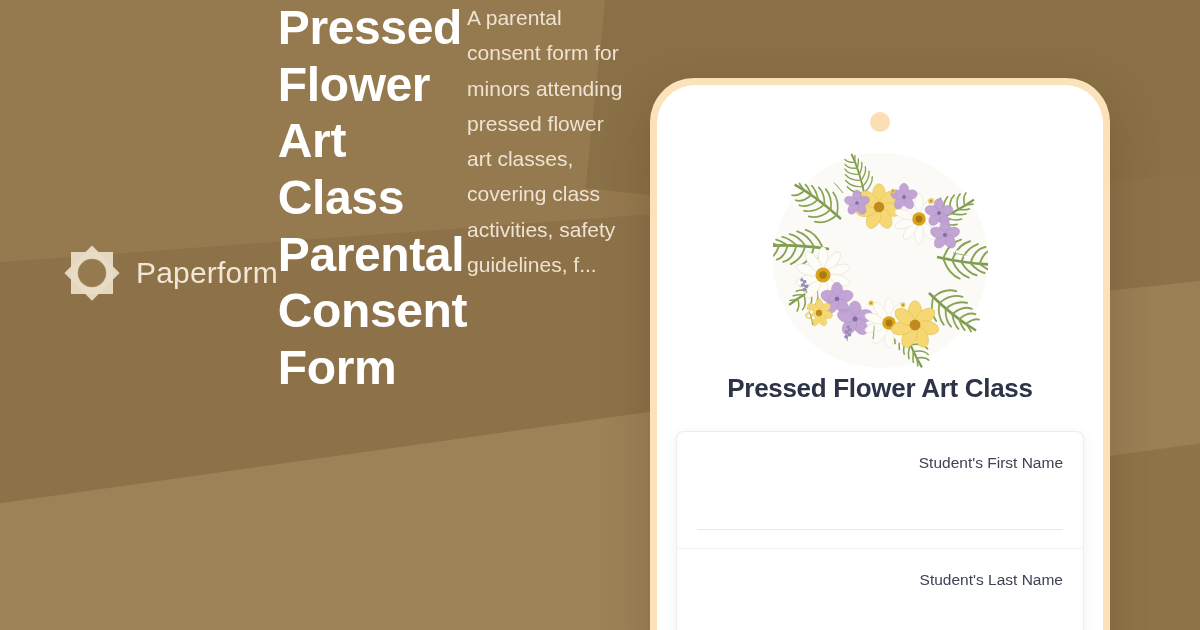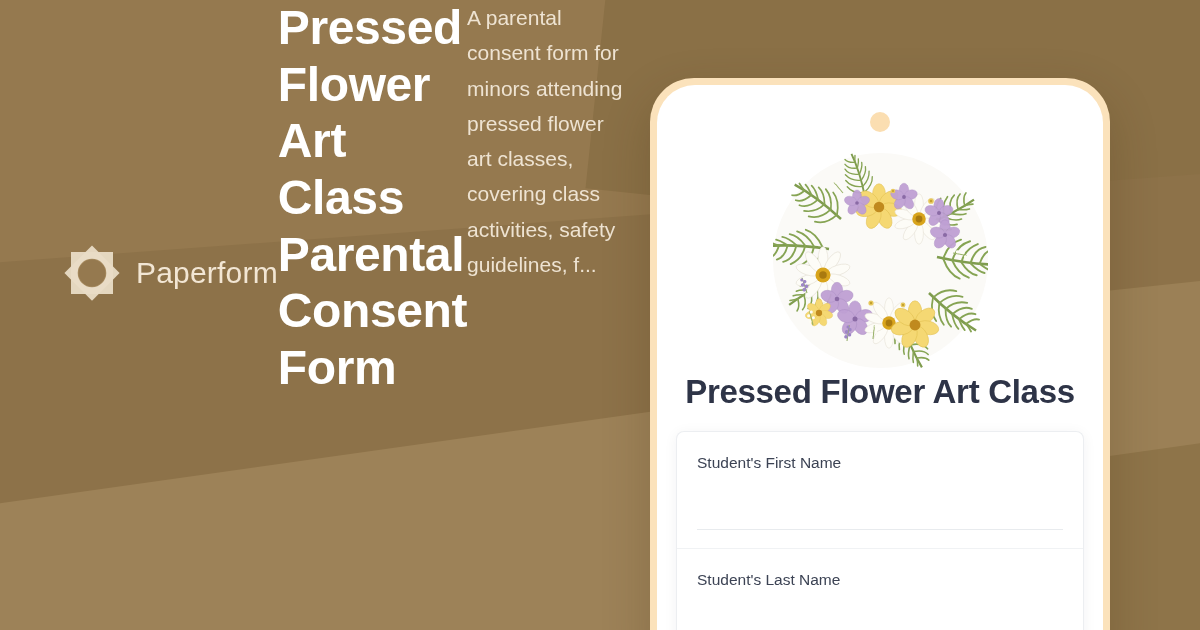--- a/index.html
+++ b/index.html
@@ -97,40 +97,40 @@
     display:flex; align-items:center; justify-content:center;
   }
   .wreath-wrap { position:relative; width:215px; height:215px; }
   .wreath-disc {
     position:absolute; inset:0; border-radius:50%;
     background:#fbfaf7;
   }
   .form-title {
     position:absolute; left:0; right:0; top:288px;
     text-align:center;
-    font-size:33px; font-weight:700; color:#2e3447;
+    font-size:26px; font-weight:700; color:#2e3447;
     letter-spacing:-0.3px;
   }
   .form-card {
     position:absolute; left:19px; right:19px; top:346px; bottom:-20px;
     background:#ffffff;
     border:1px solid #eceef1;
     border-bottom:none;
     border-radius:8px 8px 0 0;
     box-shadow:0 2px 14px rgba(40,45,60,0.055);
     overflow:hidden;
   }
   .field {
     padding:22px 20px 0 20px;
     height:116px;
     position:relative;
   }
   .field + .field { border-top:1px solid #f0f2f4; }
   .field-label {
-    font-size:15.5px; color:#3c4354; font-weight:400;
+    font-size:15.5px; color:#3c4354; font-weight:400;text-align:right;
   }
   .field-line {
     position:absolute; left:20px; right:20px; bottom:18px;
     height:1px; background:#e8ebee;
   }
 </style>
 </head>
 <body>
 
 <div class="bg-layer">

